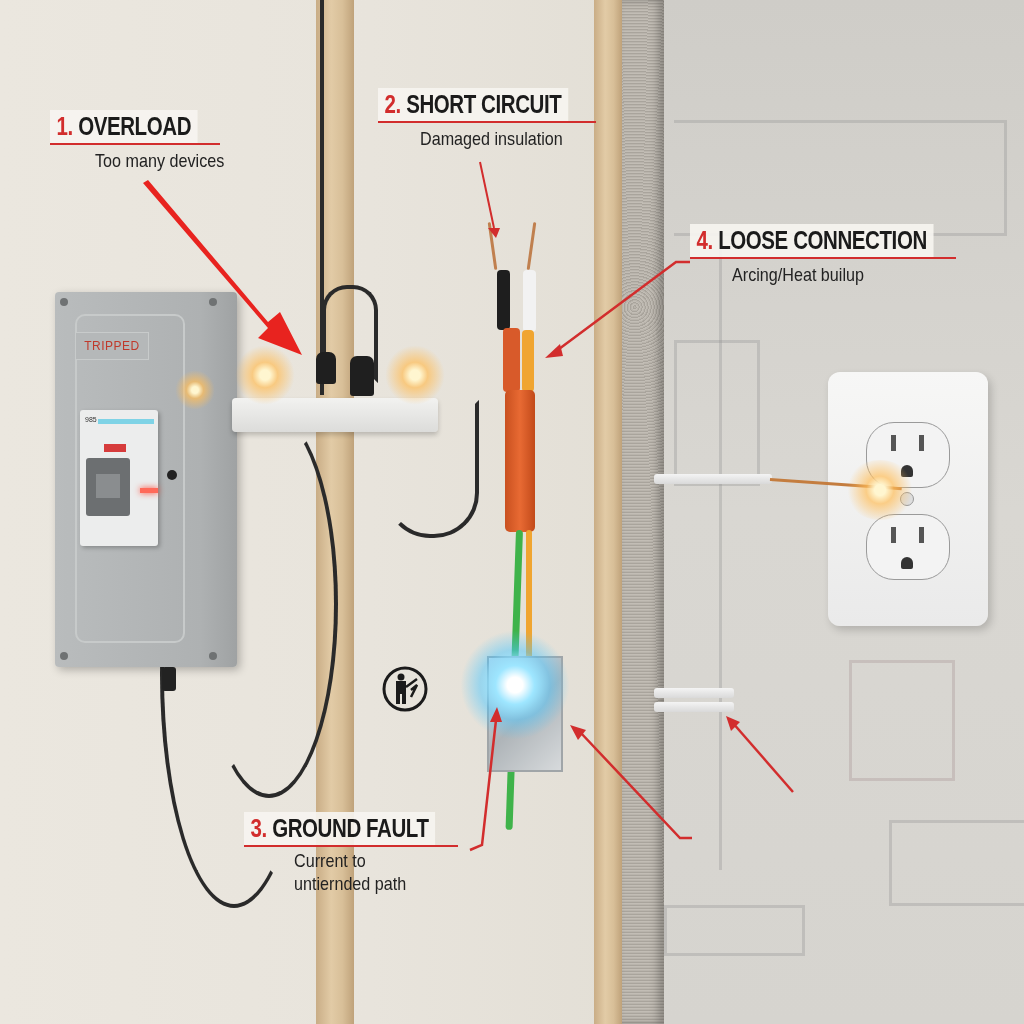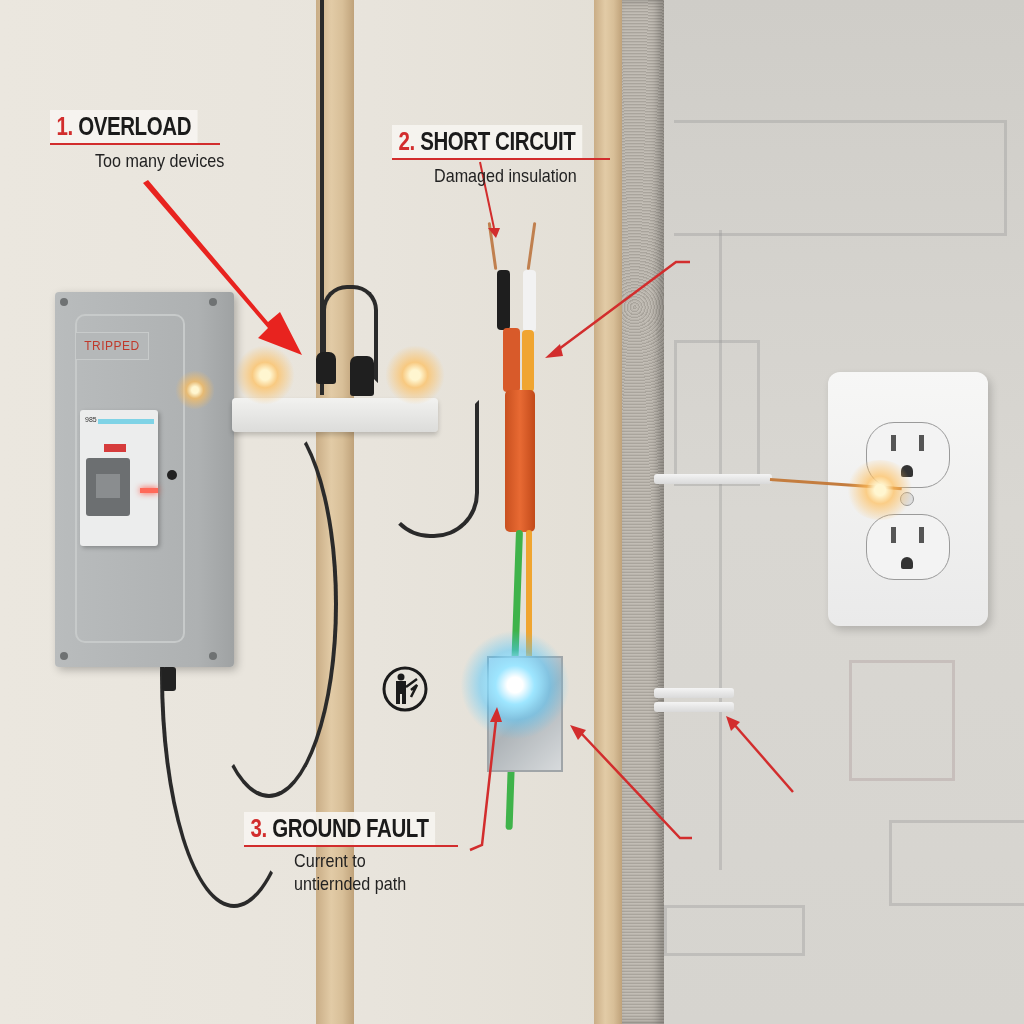--- a/index.html
+++ b/index.html
@@ -12,23 +12,23 @@
   .stud1 { left:316px; width:38px; }
   .stud2 { left:594px; width:28px; }
   .concrete { position:absolute; left:622px; top:0; width:42px; height:1024px;
               background:repeating-radial-gradient(circle at 30% 30%,#b9b4ac 0 1px,#a9a49c 1px 2px,#c2bdb5 2px 3px);
               box-shadow: inset -6px 0 8px rgba(0,0,0,0.25); }
   .wall-right { position:absolute; left:664px; top:0; width:360px; height:1024px;
                 background:linear-gradient(180deg,#cfcdc8,#d9d7d2 50%,#d6d4cf); }
   .bp { position:absolute; border:3px solid rgba(150,150,150,0.35); }
   .cord { position:absolute; border:4px solid #2a2a2a; border-radius:50%; }
   
-  .panel { position:absolute; left:55px; top:292px; width:164px; height:375px;
+  .panel { position:absolute; left:55px; top:292px; width:182px; height:375px;
            background:linear-gradient(90deg,#b9bcbd,#aeb1b2 80%,#9fa2a3); border-radius:4px;
-           box-shadow: 3px 3px 8px rgba(0,0,0,0.25); padding-left: 15px; }
+           box-shadow: 3px 3px 8px rgba(0,0,0,0.25); }
   .panel-inner { position:absolute; left:20px; top:22px; width:106px; height:325px;
                  border:2px solid #c7caca; border-radius:10px; }
   .screw { position:absolute; width:8px; height:8px; border-radius:50%; background:#6f7273; }
   .tripped { position:absolute; left:20px; top:40px; width:72px; height:26px;
              background:#b5b8b9; border:1px solid #c8cbcb; color:#c0392b; font-size:12px;
              display:flex; align-items:center; justify-content:center; letter-spacing:0.5px; }
   .breaker { position:absolute; left:25px; top:118px; width:78px; height:136px;
              background:#eceded; border-radius:3px; box-shadow:2px 2px 4px rgba(0,0,0,0.25); }
   .breaker .model { position:absolute; left:5px; top:6px; font-size:7px; color:#333; }
   .breaker .blue { position:absolute; left:18px; top:9px; width:56px; height:5px; background:#7fd3e6; }
@@ -165,26 +165,31 @@
     <line x1="793" y1="792" x2="732" y2="722" stroke="#d22d2d" stroke-width="2.5"></line>
     <polygon points="726,716 740,722 731,731" fill="#d22d2d"></polygon>
   </svg>
 
   <div class="label" style="left:50px;top:110px;">
     <div class="title"><span class="num">1.</span> <span>OVERLOAD</span></div>
     <div class="underline" style="width:170px;"></div>
     <div class="sub" style="margin-left:45px;margin-top:4px;">Too many devices</div>
   </div>
 
-  <div class="label" style="left:392px;top:88px;margin-top:37px;">
+  <div class="label" style="left:378px;top:88px;">
     <div class="title"><span class="num">2.</span> <span>SHORT CIRCUIT</span></div>
     <div class="underline" style="width:218px;"></div>
     <div class="sub" style="margin-left:42px;margin-top:4px;">Damaged insulation</div>
   </div>
 
+  <div class="label" style="left:690px;top:224px;">
+    <div class="title"><span class="num">4.</span> <span>LOOSE CONNECTION</span></div>
+    <div class="underline" style="width:266px;"></div>
+    <div class="sub" style="margin-left:42px;margin-top:4px;">Arcing/Heat builup</div>
+  </div>
 
   <div class="label" style="left:244px;top:812px;">
     <div class="title"><span class="num">3.</span> <span>GROUND FAULT</span></div>
     <div class="underline" style="width:214px;"></div>
     <div class="sub" style="margin-left:50px;margin-top:2px;">Current to</div>
     <div class="sub" style="margin-left:50px;">untiernded path</div>
   </div>
 
 </div>
 

